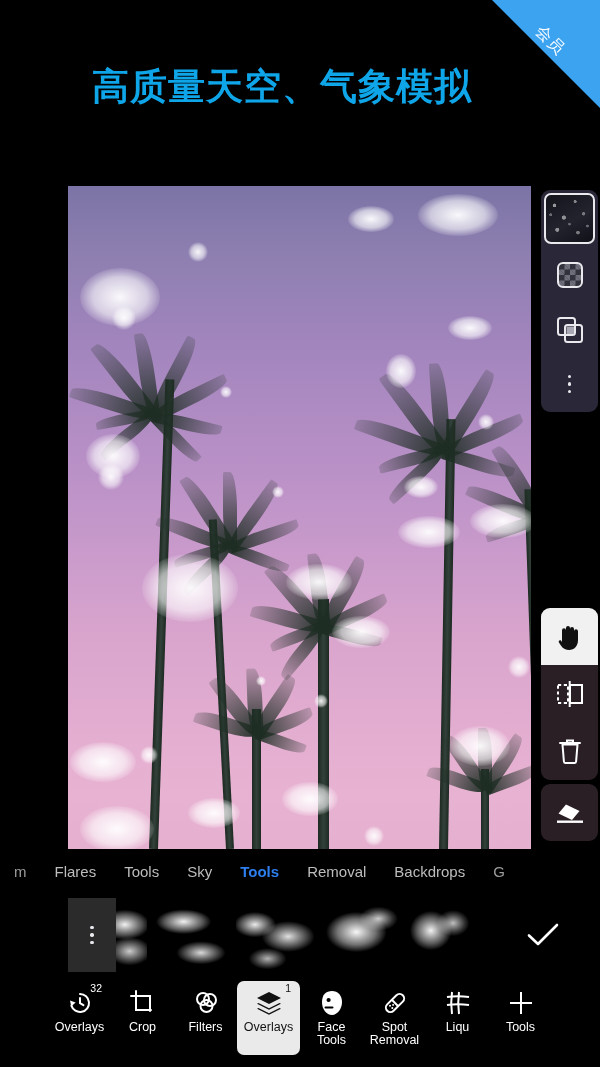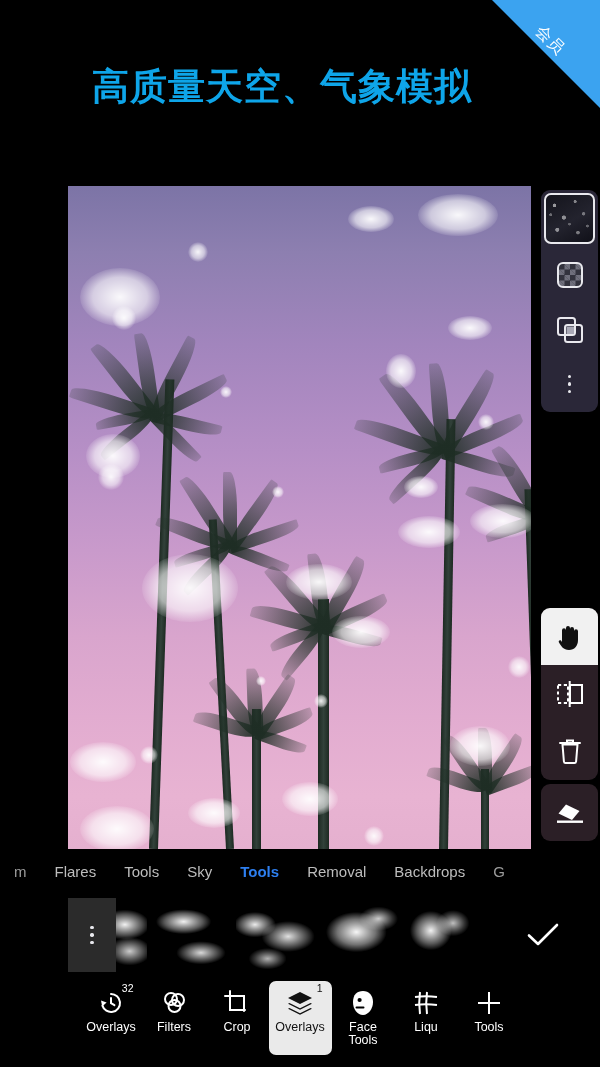--- a/index.html
+++ b/index.html
@@ -436,36 +436,36 @@
           <path d="M4.2 16.4 3 10.6l5.6 1.8" fill="#fff"></path>
           <path d="M13 8v5.2l3.4 2" fill="none" stroke="#fff" stroke-width="2" stroke-linecap="round"></path>
         </svg>
       </span>
       <span class="nav-label">Overlays</span>
     </div>
 
     <div class="nav-item">
       <span class="nav-icon">
         <svg width="26" height="26" viewBox="0 0 26 26">
+          <path d="M6 1v19h15" fill="none" stroke="#fff" stroke-width="2" stroke-linecap="round"></path>
+          <path d="M1 6h19v15" fill="none" stroke="#fff" stroke-width="2" stroke-linecap="round"></path>
+        </svg>
+      </span>
+      <span class="nav-label">Crop</span>
+    </div>
+
+    <div class="nav-item">
+      <span class="nav-icon">
+        <svg width="26" height="26" viewBox="0 0 26 26">
           <circle cx="10" cy="9" r="6" fill="none" stroke="#fff" stroke-width="2"></circle>
           <circle cx="17" cy="10" r="6" fill="none" stroke="#fff" stroke-width="2"></circle>
           <circle cx="13.5" cy="16" r="6" fill="none" stroke="#fff" stroke-width="2"></circle>
         </svg>
       </span>
       <span class="nav-label">Filters</span>
-    </div>
-
-    <div class="nav-item">
-      <span class="nav-icon">
-        <svg width="26" height="26" viewBox="0 0 26 26">
-          <path d="M6 1v19h15" fill="none" stroke="#fff" stroke-width="2" stroke-linecap="round"></path>
-          <path d="M1 6h19v15" fill="none" stroke="#fff" stroke-width="2" stroke-linecap="round"></path>
-        </svg>
-      </span>
-      <span class="nav-label">Crop</span>
     </div>
 
     <div class="nav-item active">
       <span class="nav-badge">1</span>
       <span class="nav-icon">
         <svg width="28" height="26" viewBox="0 0 28 26">
           <path d="M14 2 26 8l-12 6L2 8z" fill="#111"></path>
           <path d="M3.5 13 14 18.2 24.5 13l1.5.8-12 6-12-6z" fill="#111"></path>
           <path d="M3.5 18 14 23.2 24.5 18l1.5.8-12 6-12-6z" fill="#111"></path>
         </svg>
@@ -478,20 +478,35 @@
         <svg width="24" height="26" viewBox="0 0 24 26">
           <path d="M12 1c6 0 10 4.6 10 11S17.6 25 12 25 2 19.4 2 12 6 1 12 1z" fill="#fff"></path>
           <circle cx="8.6" cy="10" r="2.1" fill="#000"></circle>
           <path d="M5.5 17.5h7" stroke="#000" stroke-width="2" stroke-linecap="round" fill="none"></path>
         </svg>
       </span>
       <span class="nav-label">Face
 Tools</span>
     </div>
 
+    <div class="nav-item">
+      <span class="nav-icon">
+        <svg width="28" height="28" viewBox="0 0 28 28">
+          <g transform="rotate(-45 14 14)">
+            <rect x="3" y="9.5" width="22" height="9" rx="4.5" fill="none" stroke="#fff" stroke-width="2"></rect>
+            <path d="M14 9.5v9" stroke="#fff" stroke-width="2"></path>
+            <circle cx="8.6" cy="12.4" r="1" fill="#fff"></circle>
+            <circle cx="8.6" cy="15.6" r="1" fill="#fff"></circle>
+            <circle cx="11.3" cy="14" r="1" fill="#fff"></circle>
+          </g>
+        </svg>
+      </span>
+      <span class="nav-label">Spot
+Removal</span>
+    </div>
 
     <div class="nav-item truncated">
       <span class="nav-icon">
         <svg width="26" height="26" viewBox="0 0 26 26">
           <path d="M7 2c-1 7-1 15 0 22M14 2c-1 7-1 15 0 22" fill="none" stroke="#fff" stroke-width="2"></path>
           <path d="M2 7c7-1 15-1 22 0M2 15c7-1 15-1 22 0" fill="none" stroke="#fff" stroke-width="2"></path>
         </svg>
       </span>
       <span class="nav-label">Liqu</span>
     </div>

